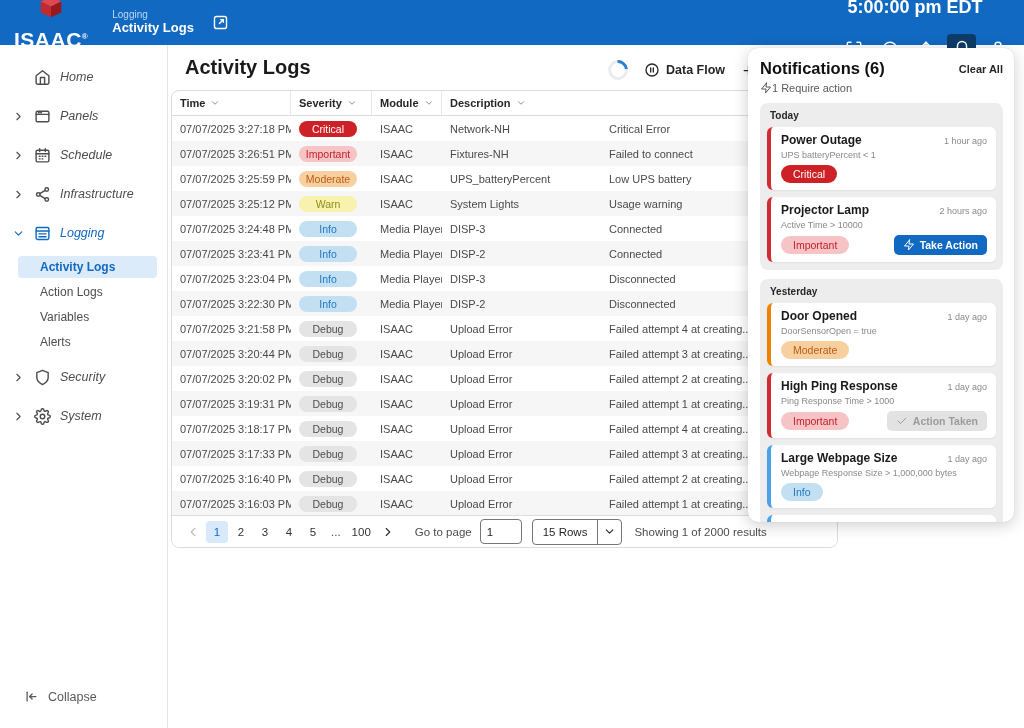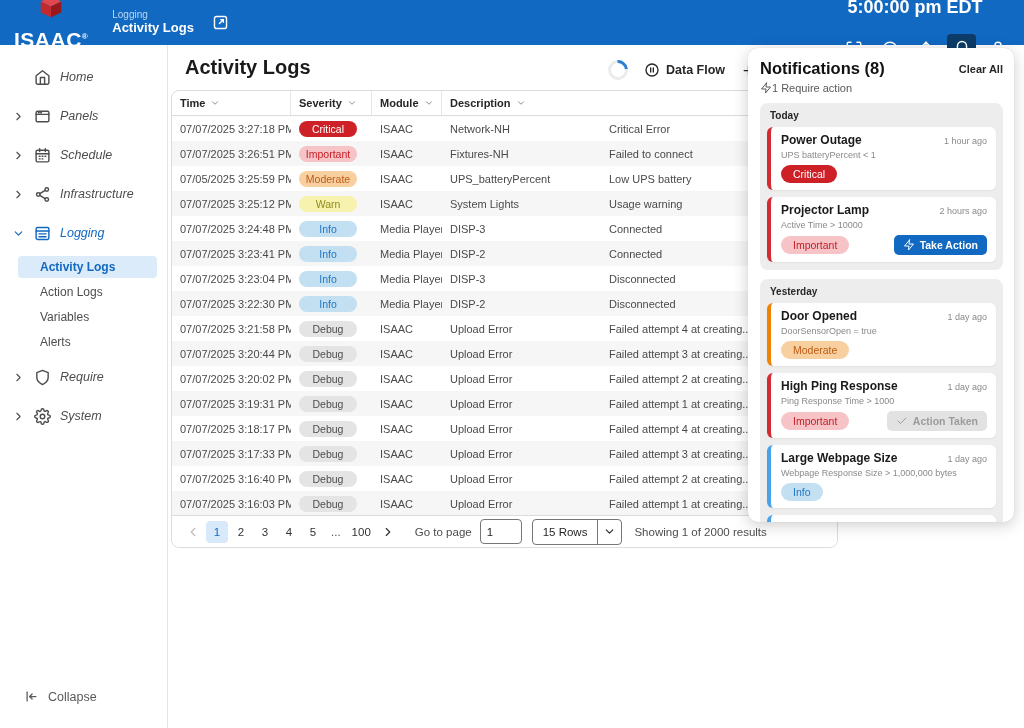--- a/index.html
+++ b/index.html
@@ -241,21 +241,21 @@
       </div>
       <div class="side-item">
         <span class="chev">
           <svg class="ic " width="13" height="13" viewBox="0 0 24 24" fill="none" stroke="currentColor" stroke-width="2" stroke-linecap="round" stroke-linejoin="round">
             <polyline points="9 6 15 12 9 18"></polyline>
           </svg>
         </span>
         <svg class="ic " width="17" height="17" viewBox="0 0 24 24" fill="none" stroke="currentColor" stroke-width="2" stroke-linecap="round" stroke-linejoin="round">
           <path d="M12 22s8-4 8-10V5l-8-3-8 3v7c0 6 8 10 8 10z"></path>
         </svg>
-        <span>Require</span>
+        <span>Security</span>
       </div>
       <div class="side-item">
         <span class="chev">
           <svg class="ic " width="13" height="13" viewBox="0 0 24 24" fill="none" stroke="currentColor" stroke-width="2" stroke-linecap="round" stroke-linejoin="round">
             <polyline points="9 6 15 12 9 18"></polyline>
           </svg>
         </span>
         <svg class="ic " width="17" height="17" viewBox="0 0 24 24" fill="none" stroke="currentColor" stroke-width="2" stroke-linecap="round" stroke-linejoin="round">
           <circle cx="12" cy="12" r="3.2"></circle>
           <path d="M19.4 15a1.65 1.65 0 0 0 .33 1.82l.06.06a2 2 0 1 1-2.83 2.83l-.06-.06a1.65 1.65 0 0 0-1.82-.33 1.65 1.65 0 0 0-1 1.51V21a2 2 0 1 1-4 0v-.09A1.65 1.65 0 0 0 9 19.4a1.65 1.65 0 0 0-1.82.33l-.06.06a2 2 0 1 1-2.83-2.83l.06-.06a1.65 1.65 0 0 0 .33-1.82 1.65 1.65 0 0 0-1.51-1H3a2 2 0 1 1 0-4h.09A1.65 1.65 0 0 0 4.6 9a1.65 1.65 0 0 0-.33-1.82l-.06-.06a2 2 0 1 1 2.83-2.83l.06.06a1.65 1.65 0 0 0 1.82.33H9a1.65 1.65 0 0 0 1-1.51V3a2 2 0 1 1 4 0v.09a1.65 1.65 0 0 0 1 1.51 1.65 1.65 0 0 0 1.82-.33l.06-.06a2 2 0 1 1 2.83 2.83l-.06.06a1.65 1.65 0 0 0-.33 1.82V9a1.65 1.65 0 0 0 1.51 1H21a2 2 0 1 1 0 4h-.09a1.65 1.65 0 0 0-1.51 1z"></path>
@@ -337,21 +337,21 @@
           <div class="td">Critical Error</div>
         </div>
         <div class="trow">
           <div class="td">07/07/2025 3:26:51 PM</div>
           <div class="td"><span class="badge b-important">Important</span></div>
           <div class="td">ISAAC</div>
           <div class="td">Fixtures-NH</div>
           <div class="td">Failed to connect</div>
         </div>
         <div class="trow">
-          <div class="td">07/05/2025 3:25:59 PM</div>
+          <div class="td">07/07/2025 3:25:59 PM</div>
           <div class="td"><span class="badge b-moderate">Moderate</span></div>
           <div class="td">ISAAC</div>
           <div class="td">UPS_batteryPercent</div>
           <div class="td">Low UPS battery</div>
         </div>
         <div class="trow">
           <div class="td">07/07/2025 3:25:12 PM</div>
           <div class="td"><span class="badge b-warn">Warn</span></div>
           <div class="td">ISAAC</div>
           <div class="td">System Lights</div>
@@ -472,21 +472,21 @@
             </svg>
           </span>
       </span>
       <span class="pg-summary">Showing 1 of 2000 results</span>
     </div>
   </div>
 </div>
 
 <div class="notif-panel">
   <div class="notif-head">
-    <span class="notif-title">Notifications (8)</span>
+    <span class="notif-title">Notifications (6)</span>
     <span class="clear-all">Clear All</span>
   </div>
   <div class="require-line">
     <span id="require-icon-slot" style="display:flex;color:#595959;">
         <svg class="ic " width="12" height="12" viewBox="0 0 24 24" fill="none" stroke="currentColor" stroke-width="2" stroke-linecap="round" stroke-linejoin="round">
           <polygon points="13 2 3 14 12 14 11 22 21 10 12 10 13 2"></polygon>
         </svg>
       </span>
     <span>1 Require action</span>
   </div>

